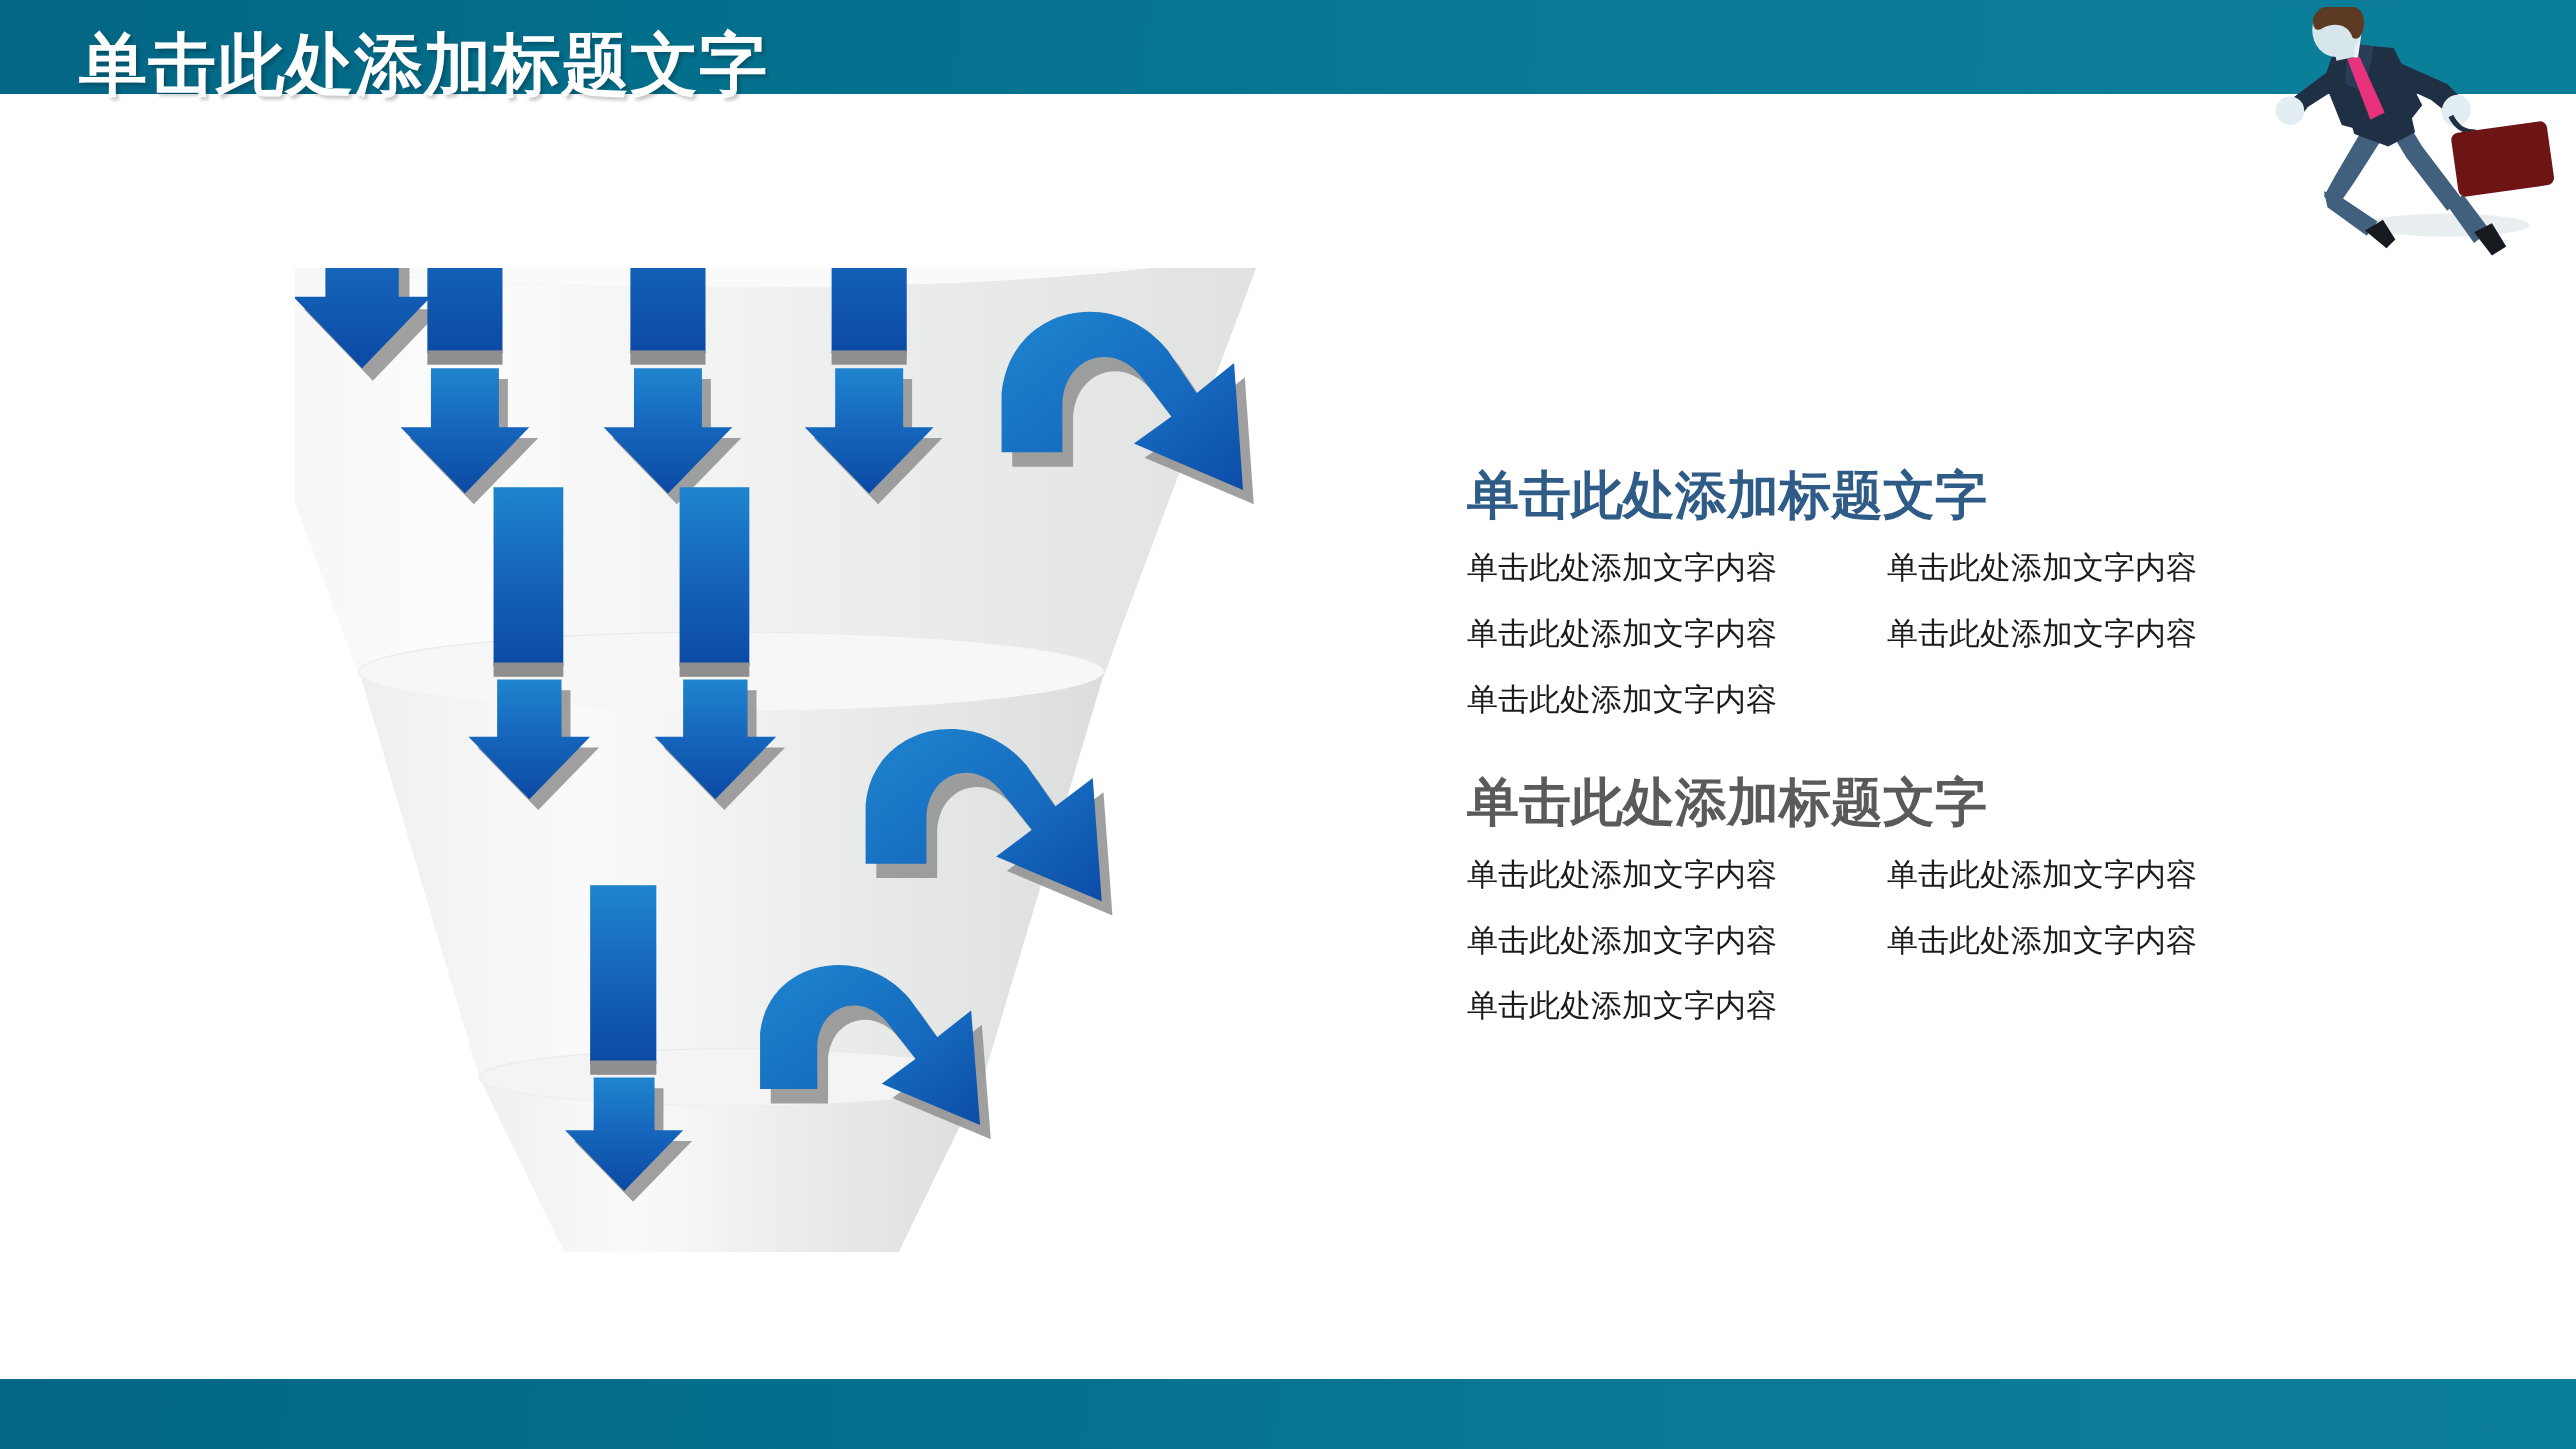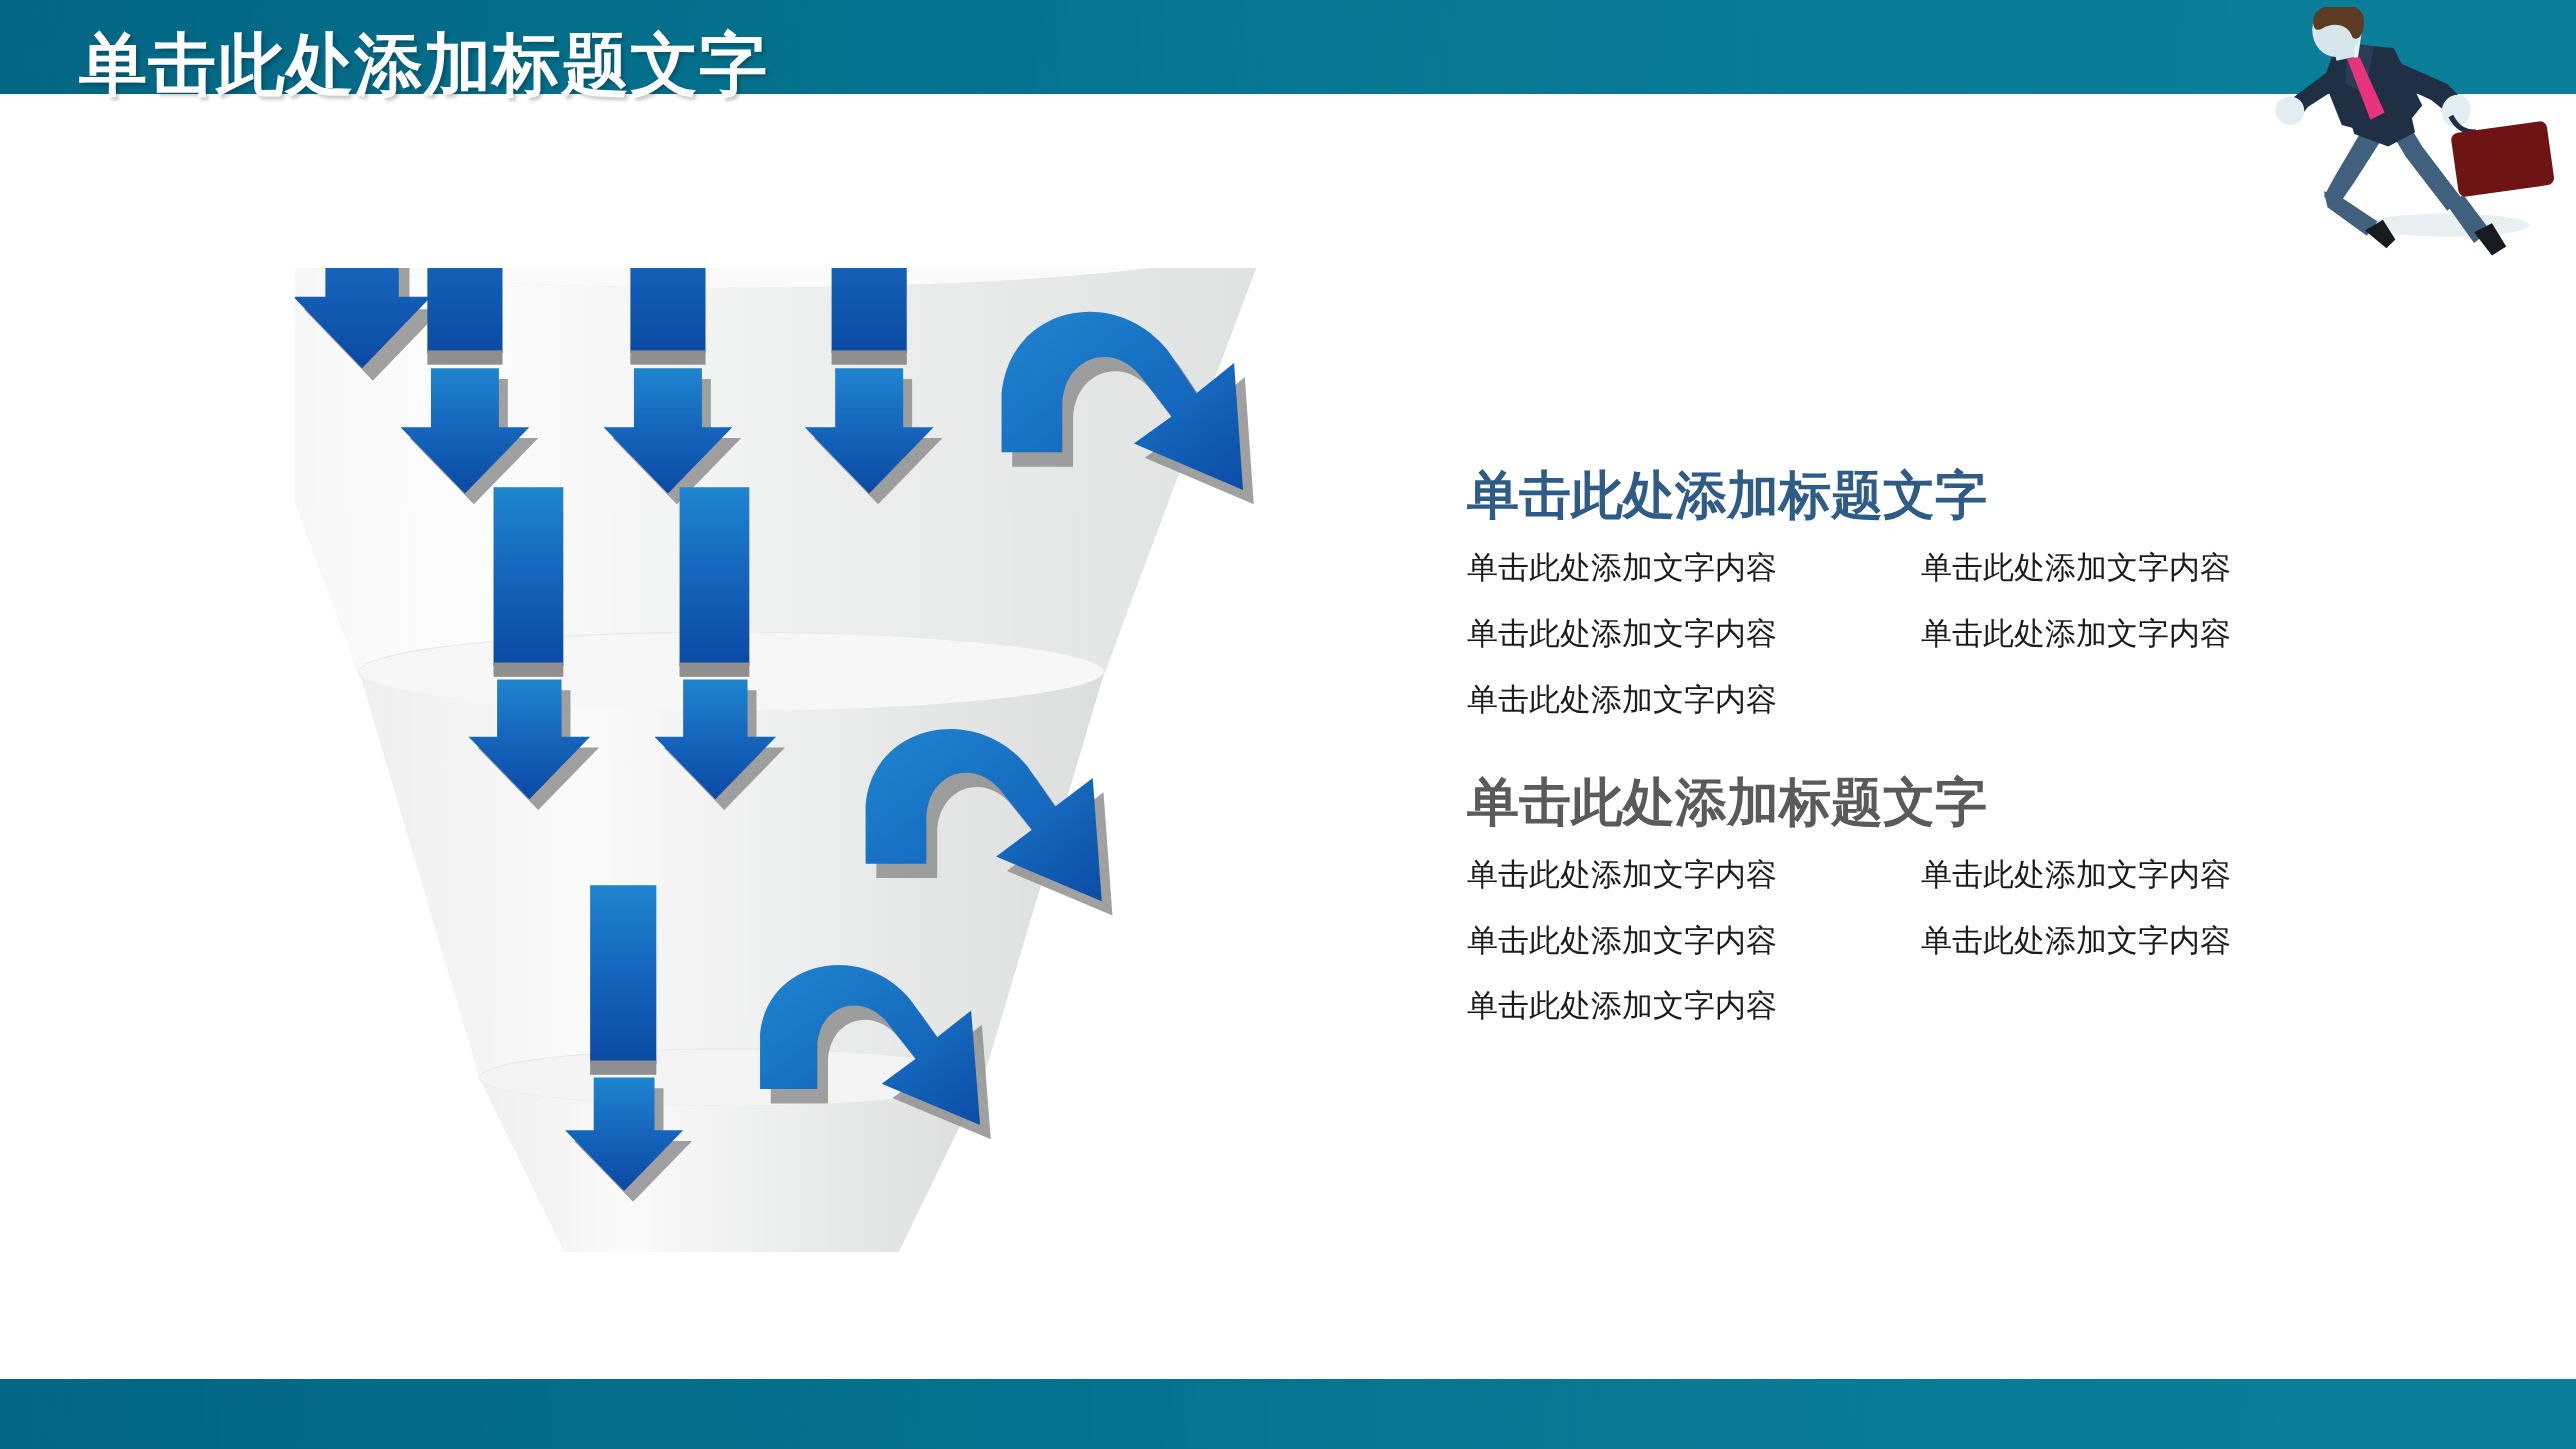--- a/index.html
+++ b/index.html
@@ -50,21 +50,21 @@
     font-family:"Liberation Serif", serif;
     font-size:52px;
     line-height:1.18;
     white-space:nowrap;
     margin:0 0 23px 0;
     font-weight:bold;
   }
   .heading.blue{color:#2f5b87;}
   .heading.grey{color:#5a5a5a;}
   .rows{display:block;}
-  .row{display:flex;margin-bottom:27px;gap:34px;}
+  .row{display:flex;margin-bottom:27px;}
   .row:last-child{margin-bottom:0;}
   .cell{
     font-family:"Liberation Serif", serif;
     font-size:31px;
     line-height:1.25;
     color:#1b1b1b;
     white-space:nowrap;
   }
   .cell.c1{width:420px;}
   .cell.c2{width:420px;}

